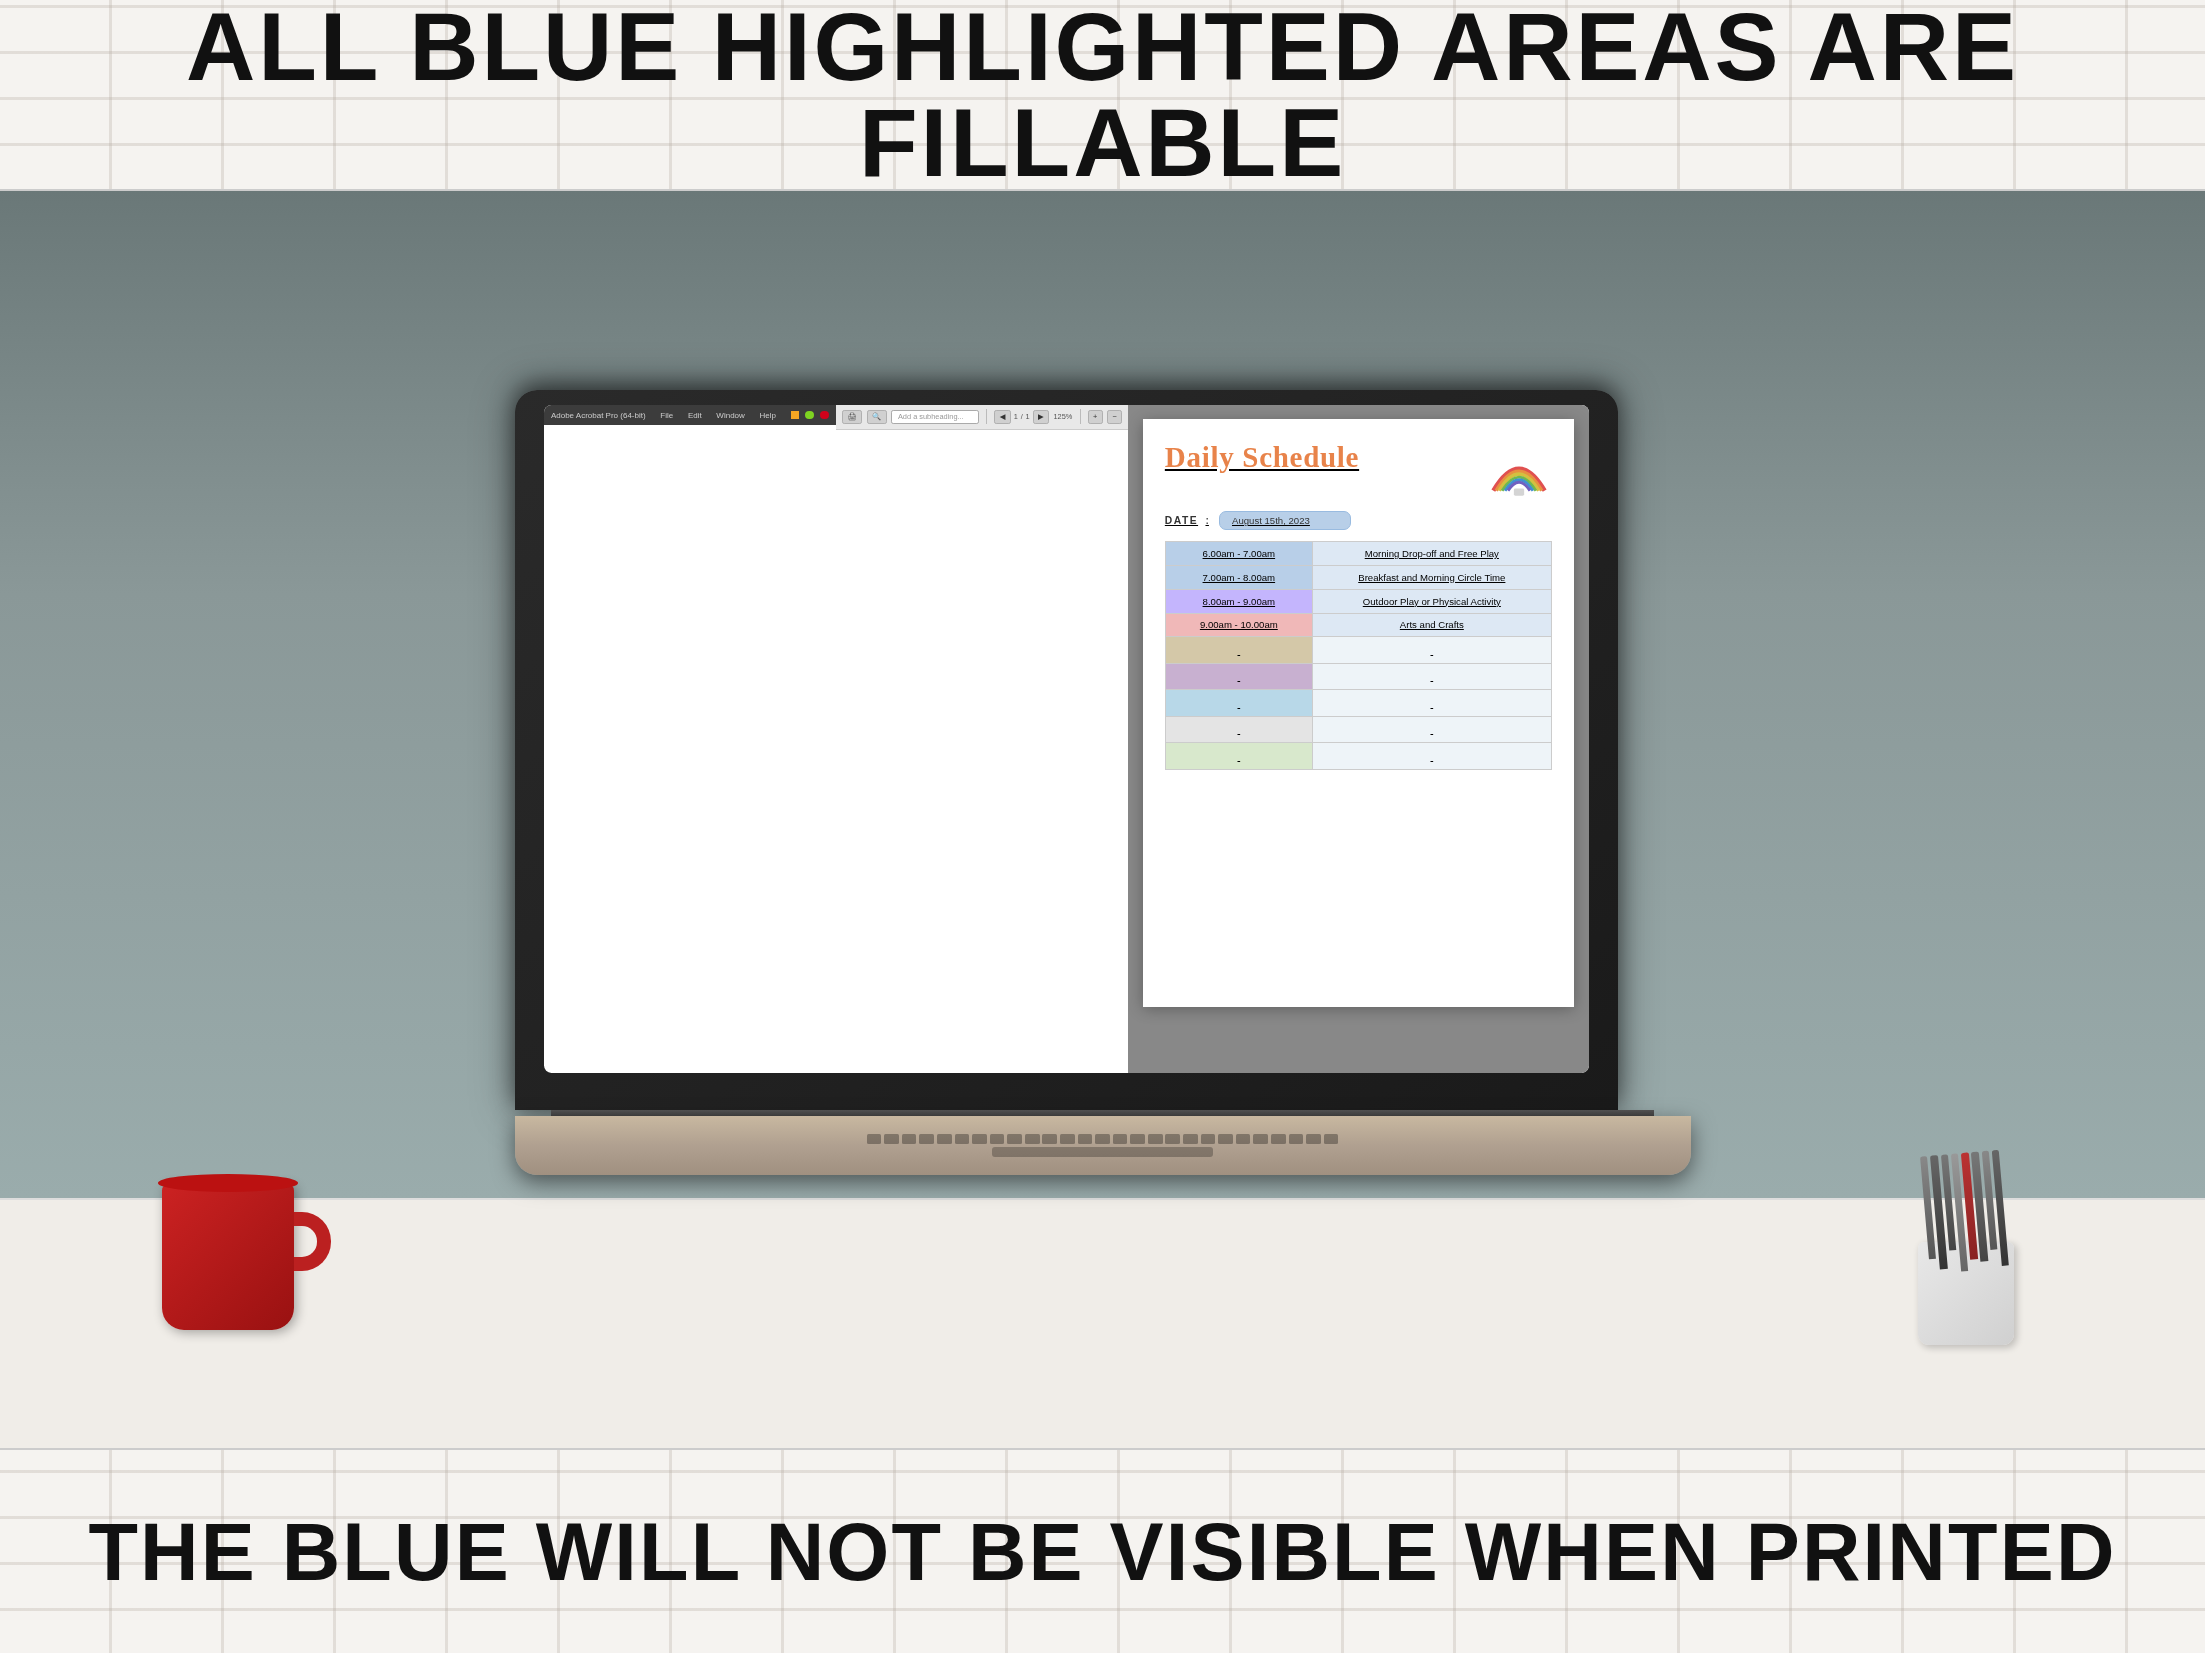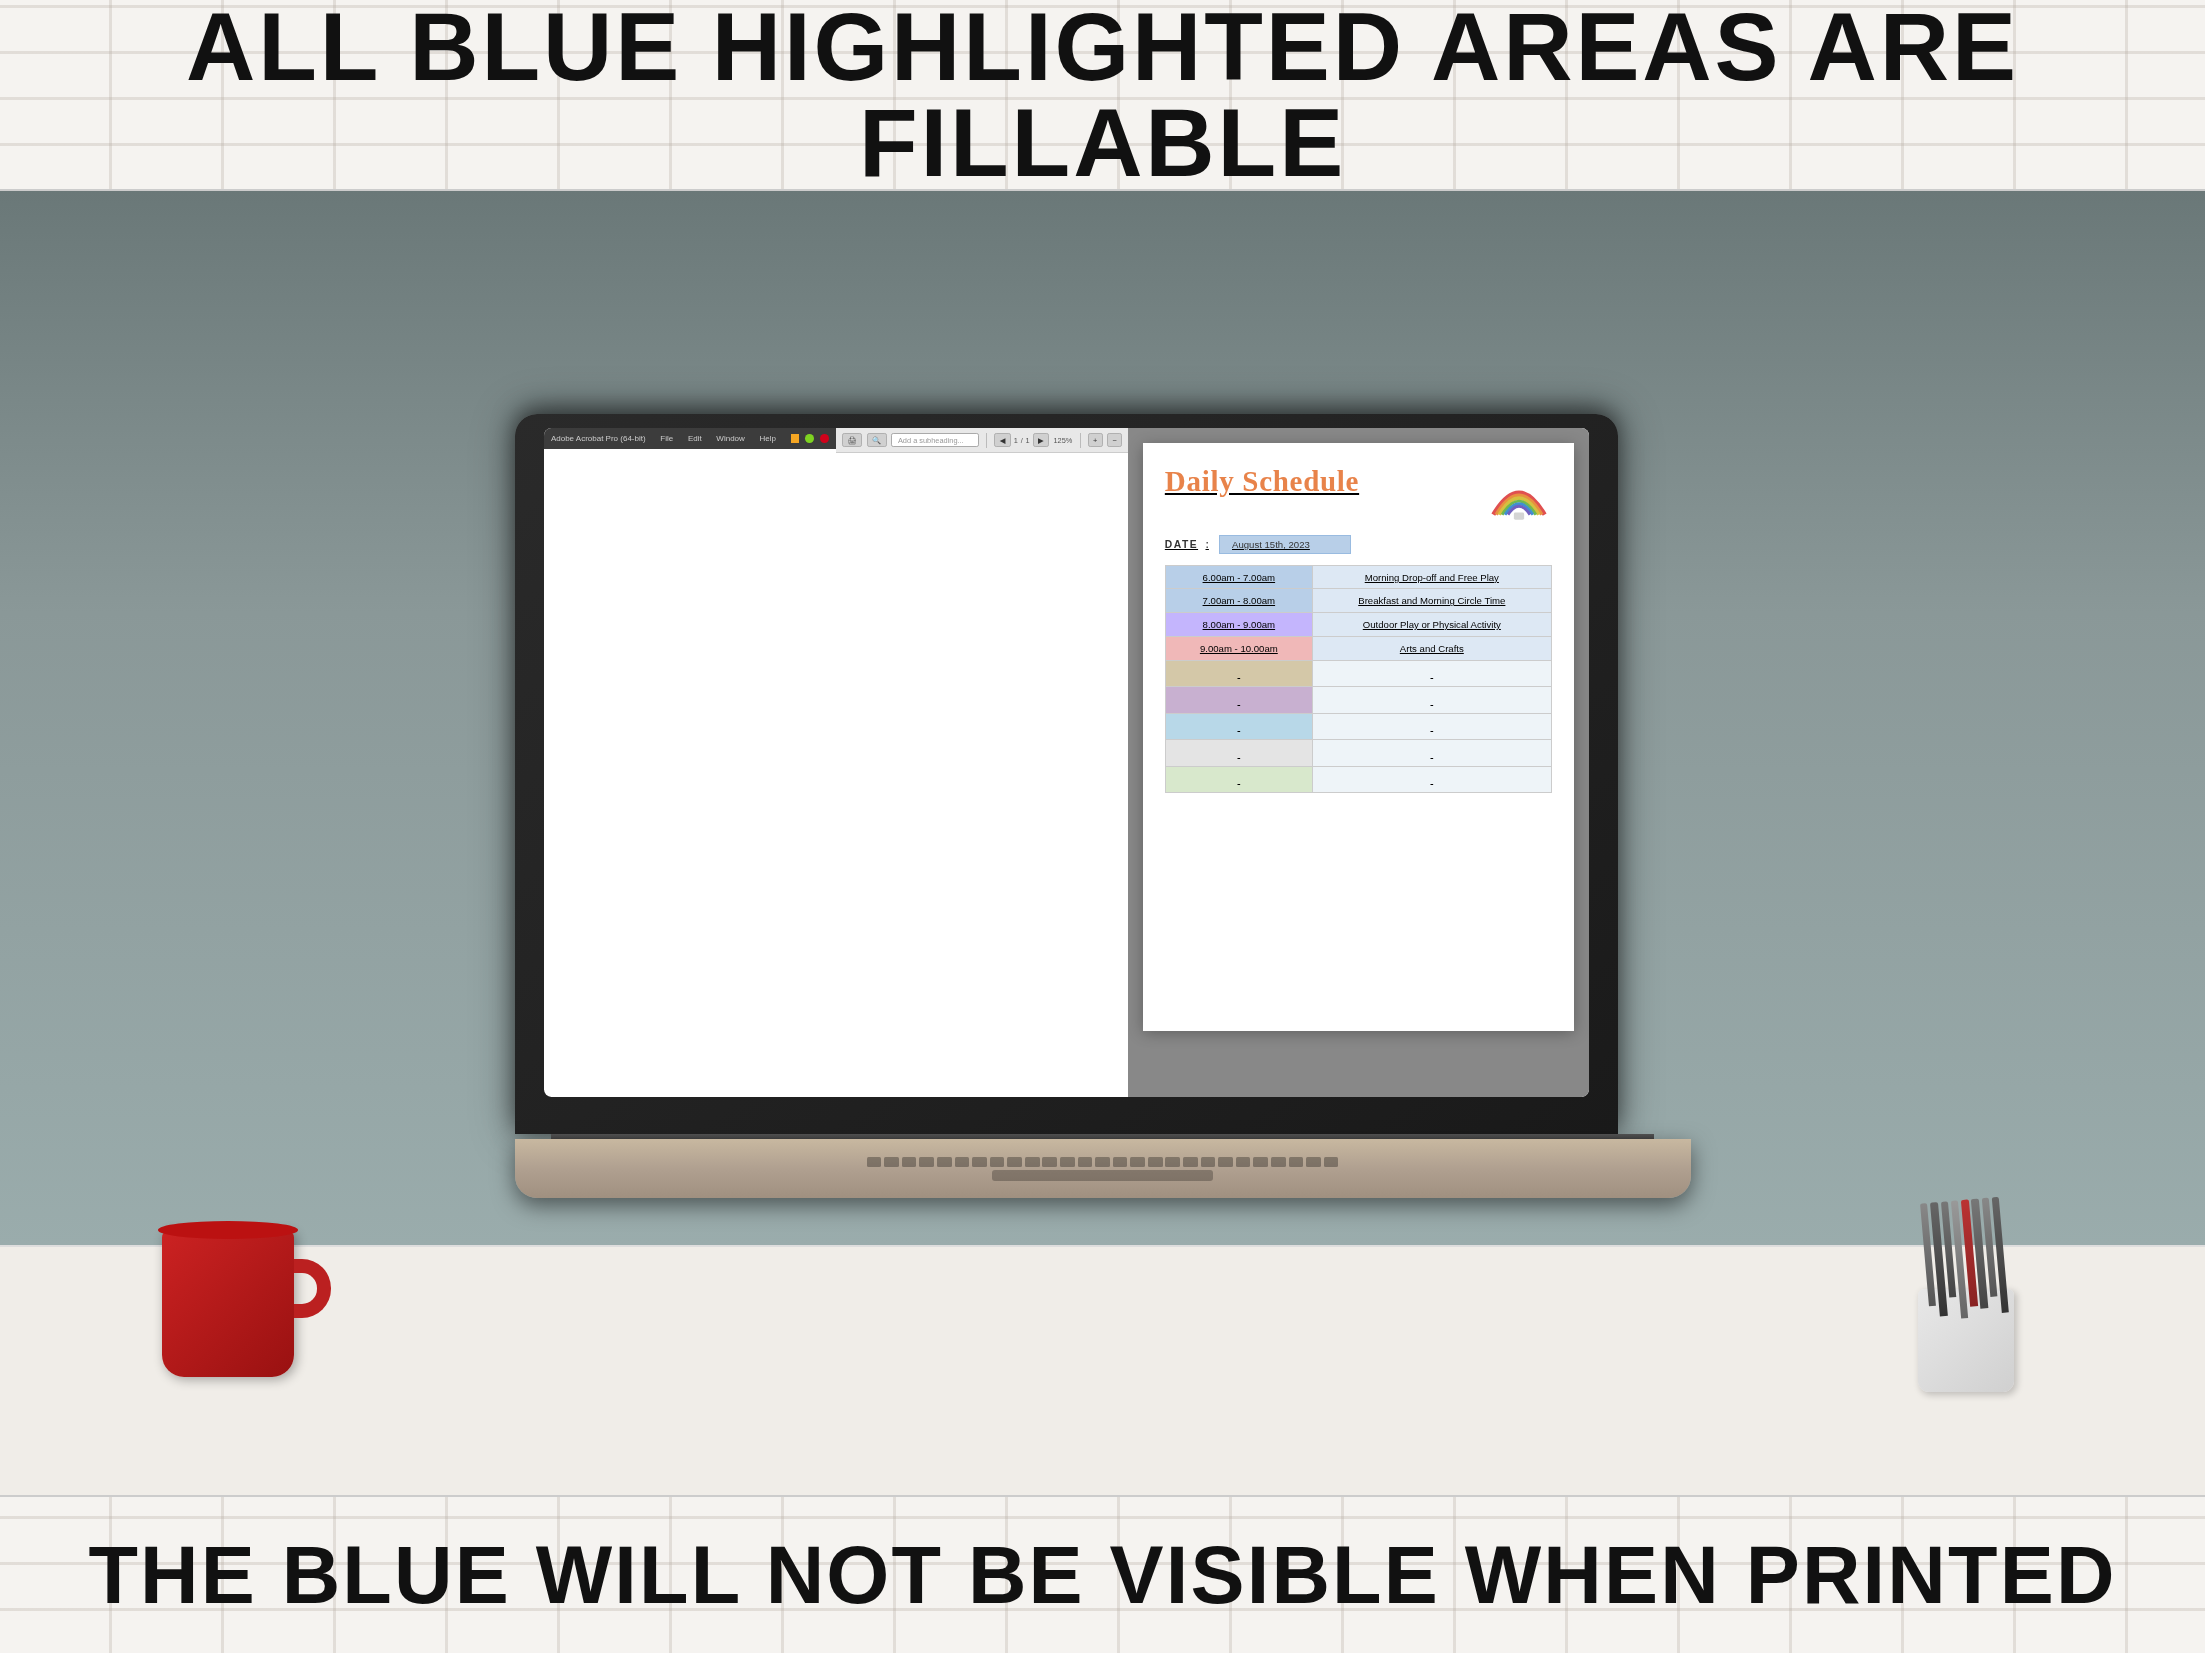--- a/index.html
+++ b/index.html
@@ -252,21 +252,21 @@
       text-transform: uppercase;
       letter-spacing: 1.5px;
     }
 
     .date-value {
       background: #b8cfe8;
       border: 0.7px solid #99bbe0;
       padding: 2.9px 11.8px;
       font-size: 9.6px;
       color: #333;
-      border-radius: 0;
+      border-radius: 7px;
       min-width: 132px;
     }
 
     .schedule-table {
       width: 100%;
       border-collapse: collapse;
     }
 
     .schedule-row td {
       border: 0.7px solid #ccc;
@@ -304,21 +304,21 @@
           rgba(180,170,160,0.3) 43px,
           rgba(180,170,160,0.3) 46px
         ),
         repeating-linear-gradient(
           90deg,
           transparent,
           transparent 109px,
           rgba(180,170,160,0.3) 109px,
           rgba(180,170,160,0.3) 112px
         );
-      height: 159px;
+      height: 206px;
       display: flex;
       align-items: center;
       justify-content: center;
       border-top: 2.2px solid #ccc;
     }
 
     .bottom-banner-text {
       font-family: 'Arial Black', Arial, sans-serif;
       font-size: 81px;
       font-weight: 900;

